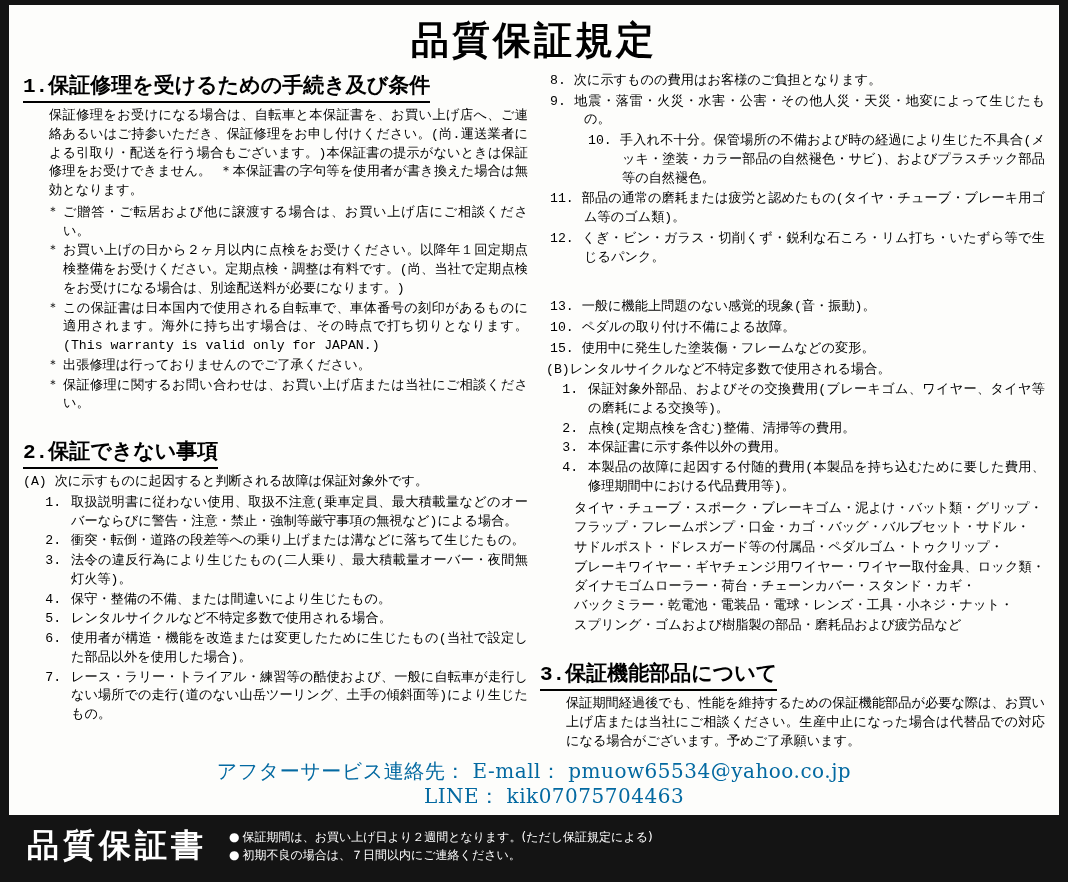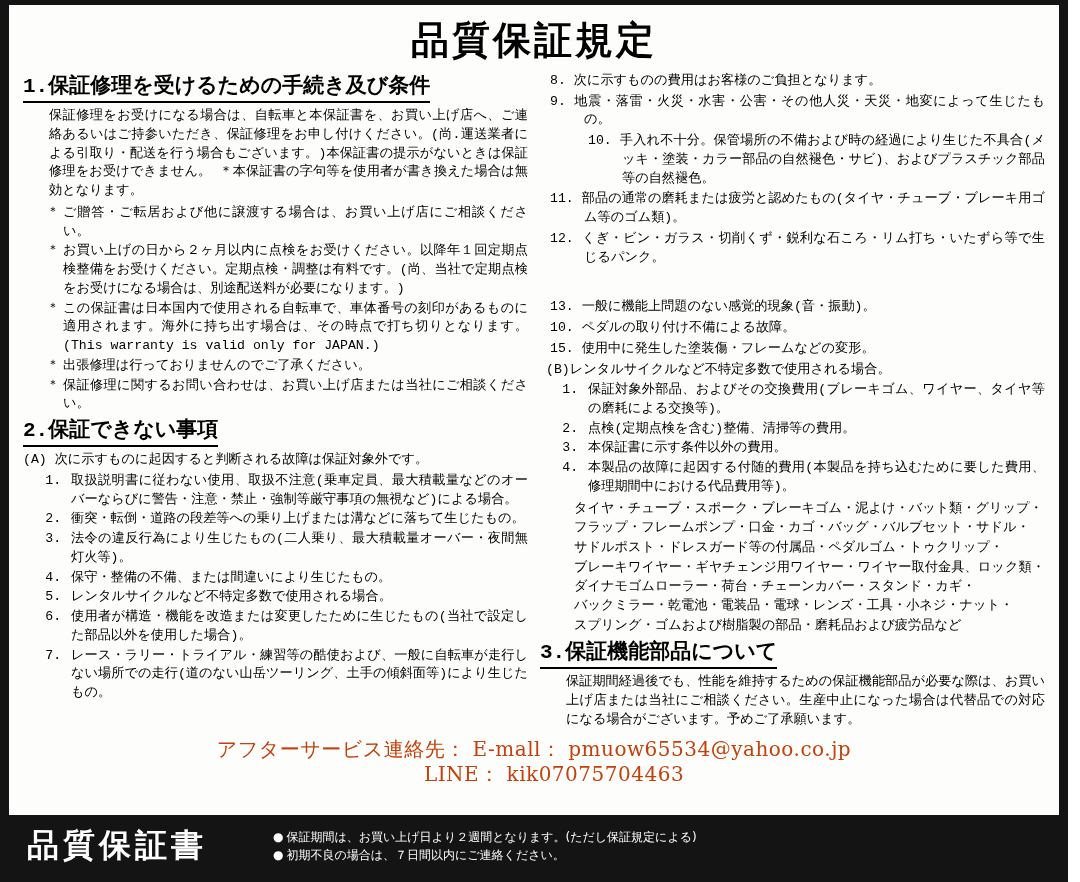--- a/index.html
+++ b/index.html
@@ -56,21 +56,21 @@
   h2.section {
     font-size: 21px;
     font-weight: bold;
     margin: 2px 0 4px 0;
     letter-spacing: 0px;
     border-bottom: 2px solid #000;
     display: inline-block;
     padding-bottom: 1px;
     line-height: 1.25;
   }
-  .section-wrap { margin-top: 2px; }
+  .section-wrap { margin-top: 24px; }
 
   p.body, li, .note {
     font-size: 13.2px;
     line-height: 1.42;
     margin: 0 0 2px 0;
     text-align: justify;
   }
   .indent-blk {
     padding-left: 26px;
   }
@@ -109,21 +109,21 @@
     padding-left: 6px;
     margin: 4px 0 2px 0;
   }
   .parts-block {
     padding-left: 34px;
     margin-top: 3px;
   }
   .parts-block p { margin: 0 0 1px 0; }
   .contact {
     margin-top: 6px;
-    color: #c2410c;
+    color: #0369a1;
     font-family: "DejaVu Serif", "Liberation Serif", serif;
     font-size: 20px;
     line-height: 1.25;
     text-align: center;
     letter-spacing: 0.5px;
   }
   .contact .line2 {
     display: block;
     padding-left: 40px;
   }
@@ -132,21 +132,20 @@
     left: 0;
     right: 0;
     bottom: 0;
     height: 62px;
     background: #141414;
     color: #ffffff;
     display: flex;
     align-items: center;
     padding: 0 18px;
     box-sizing: border-box;
-    gap: 44px;
   }
   .footer-title {
     font-size: 32px;
     font-weight: bold;
     letter-spacing: 4px;
     font-family: "DejaVu Serif", "Liberation Serif", serif;
     white-space: nowrap;
     margin-right: 22px;
   }
   .footer-lines {

